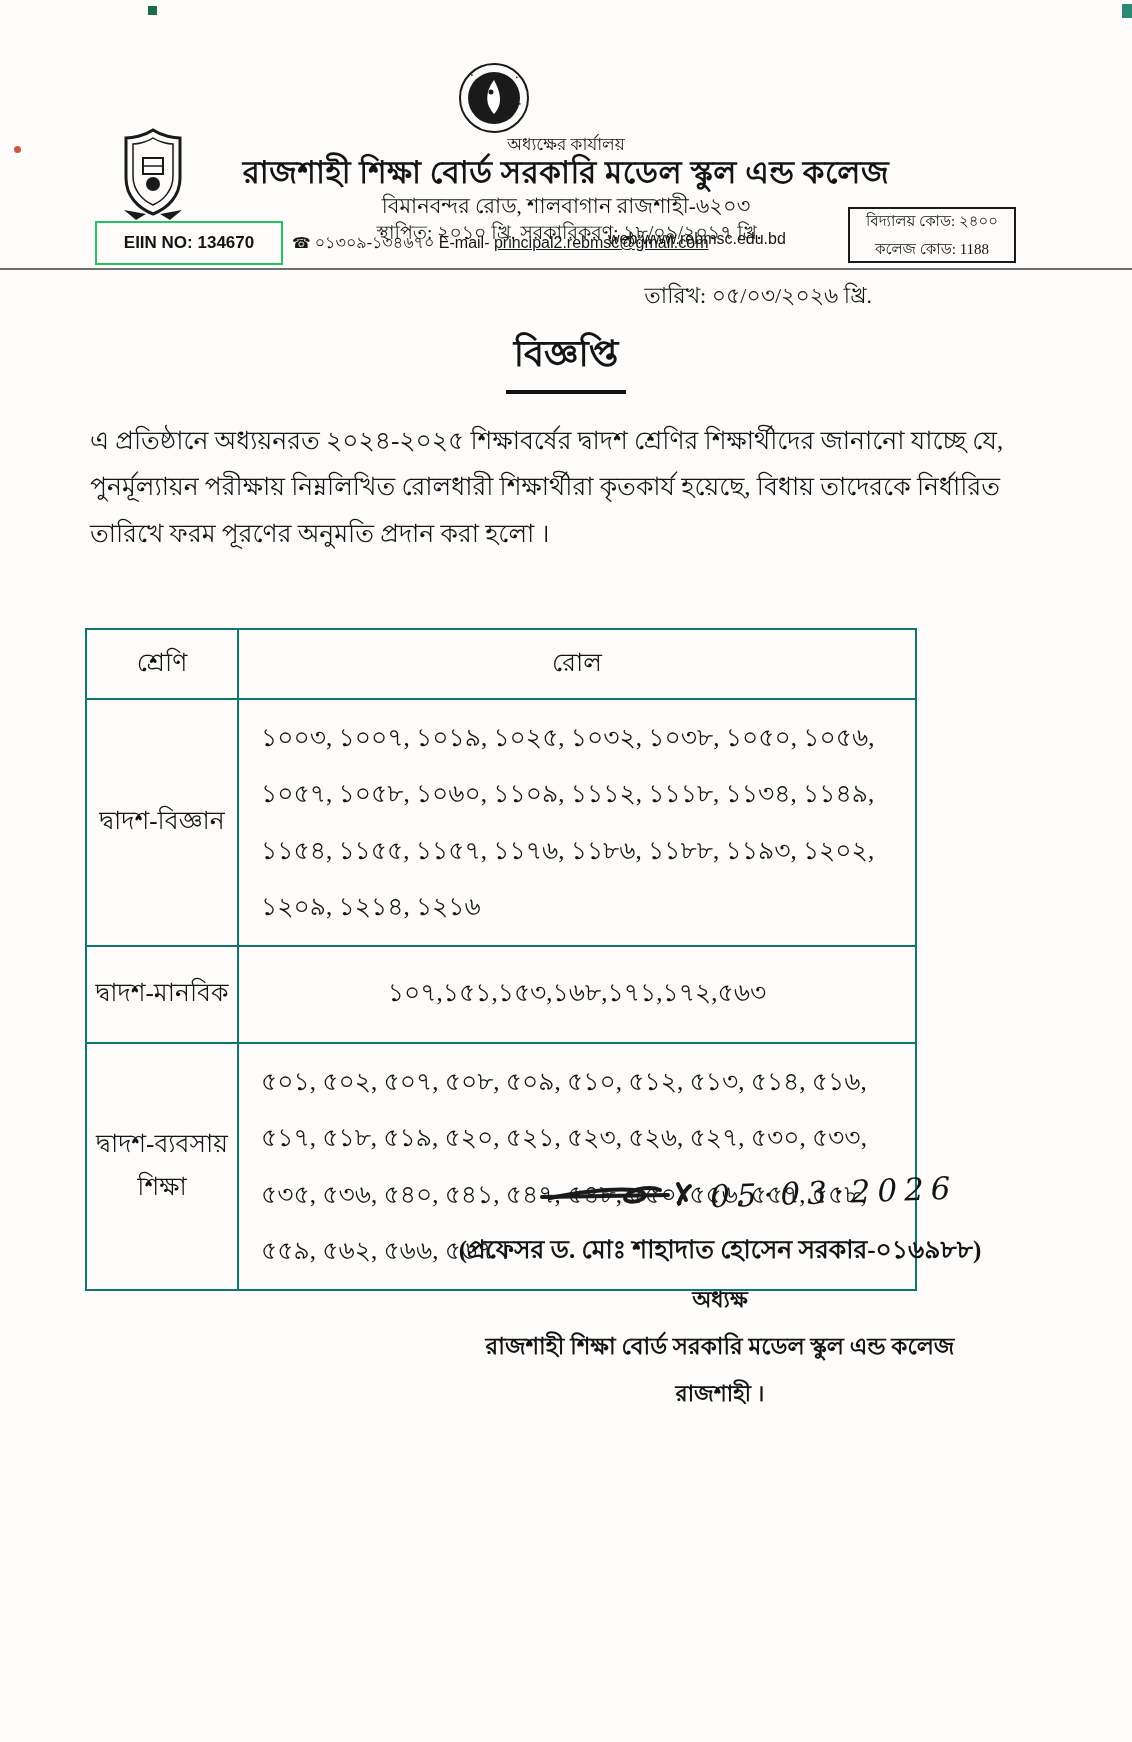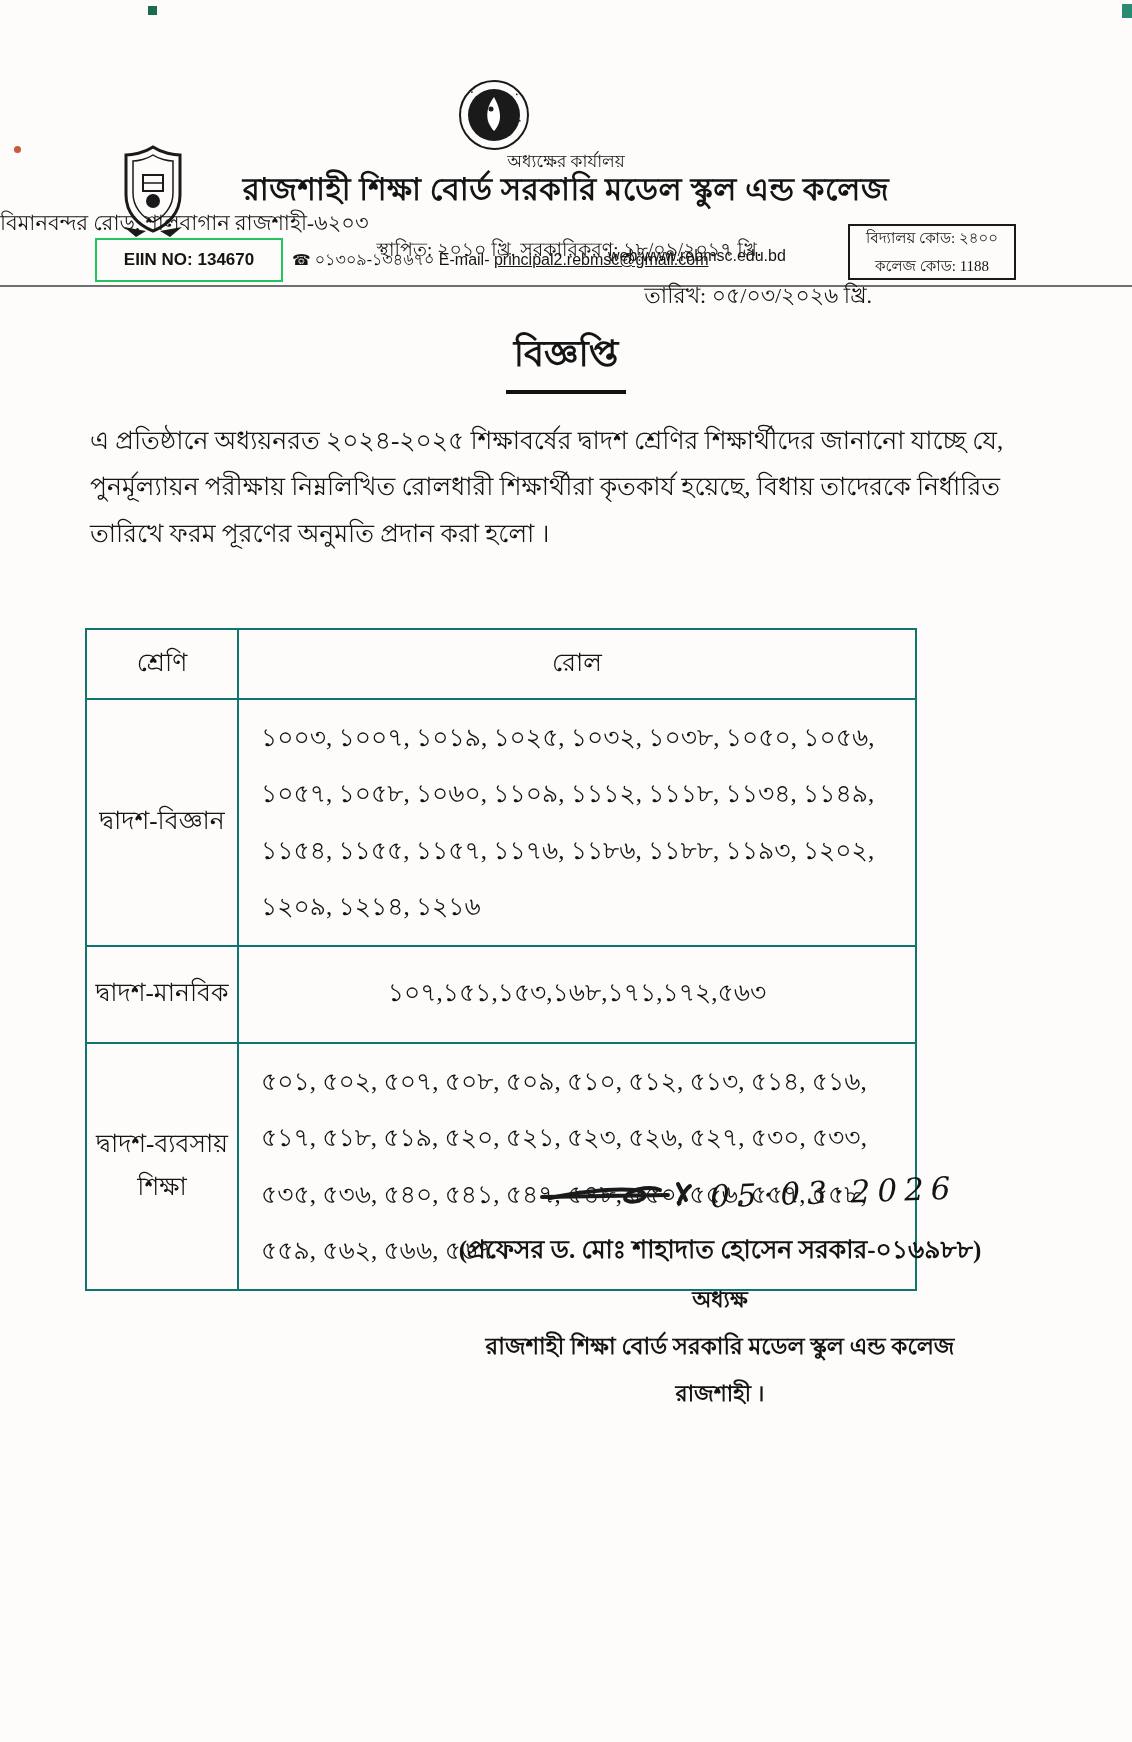--- a/index.html
+++ b/index.html
@@ -12,26 +12,26 @@
     color:#141414;
     font-family:"Liberation Serif", serif;
     overflow:hidden;
   }
   
   .artifact-red { position:absolute; left:14px; top:146px; width:7px; height:7px; background:#c23b1c; border-radius:50%; opacity:.85; }
   .artifact-green-tl { position:absolute; left:148px; top:6px; width:9px; height:9px; background:#1d6b4e; }
   .artifact-green-tr { position:absolute; right:0px; top:4px; width:10px; height:14px; background:#2a8a74; }
 
   
-  .header { position:absolute; left:0; top:17px; width:1052px; height:272px; }
+  .header { position:absolute; left:0; top:0; width:1052px; height:272px; }
   .seal { position:absolute; left:458px; top:62px; }
   .office-label { position:absolute; left:0; top:131px; width:1132px; text-align:center; font-size:17px; }
   .crest { position:absolute; left:116px; top:126px; }
   .inst-name { position:absolute; left:0; top:148px; width:1132px; text-align:center; font-size:31px; font-weight:bold; letter-spacing:.5px; }
-  .addr { position:absolute; left:0; top:190px; width:1132px; font-size:21px; }
+  .addr { position:absolute; left:0; top:190px; width:1132px; text-align:center; font-size:21px; }
   .estd { position:absolute; left:0; top:218px; width:1132px; text-align:center; font-size:19px;padding-left:6px; }
   .eiin-box { position:absolute; left:95px; top:221px; width:188px; height:44px; border:2px solid #22c55e; display:flex; align-items:center; justify-content:center; font-family:"Liberation Sans", sans-serif; font-size:17px; font-weight:bold; }
   .contact-line { position:absolute; left:292px; top:230px; width:550px; font-size:16px; white-space:nowrap; }
   .contact-line .phone-icon { font-size:15px; margin-right:4px; }
   .contact-line .email { text-decoration:underline; font-family:"Liberation Sans", sans-serif; }
   .contact-line .email-label { font-family:"Liberation Sans", sans-serif; }
   .web { position:absolute; left:608px; top:230px; font-size:16px; font-family:"Liberation Sans", sans-serif; }
   .codes-box { position:absolute; left:848px; top:207px; width:168px; height:56px; border:2px solid #1a1a1a; display:flex; flex-direction:column; align-items:center; justify-content:center; gap:3px; font-size:15px; }
   .divider { position:absolute; left:0; top:268px; width:1132px; border-bottom:2px solid #6f6f6f; }
 

